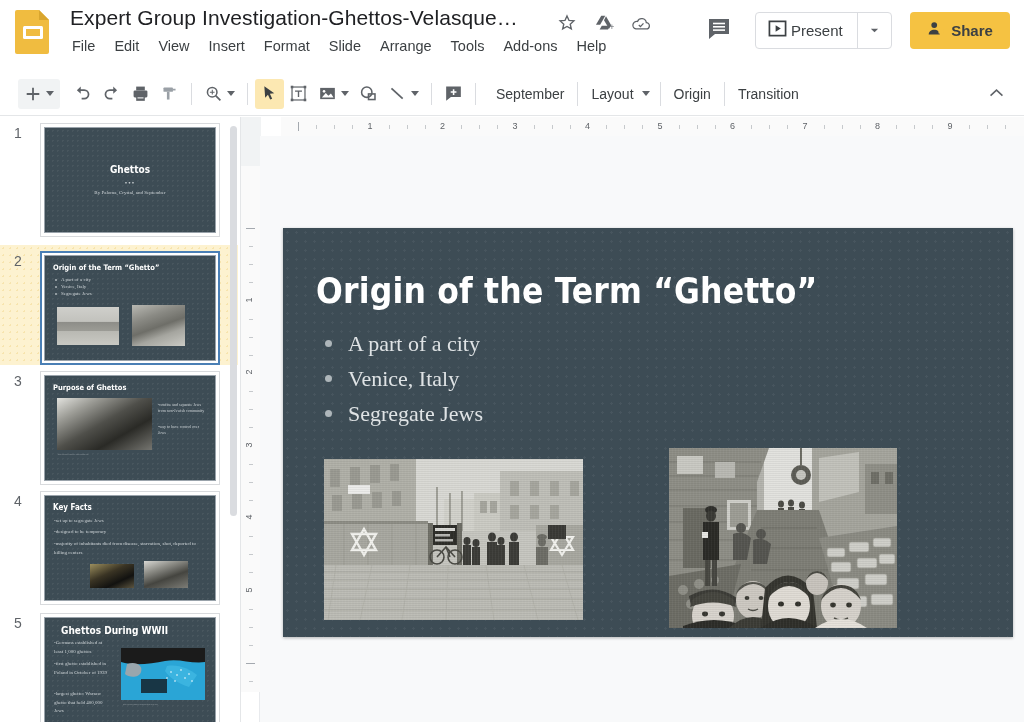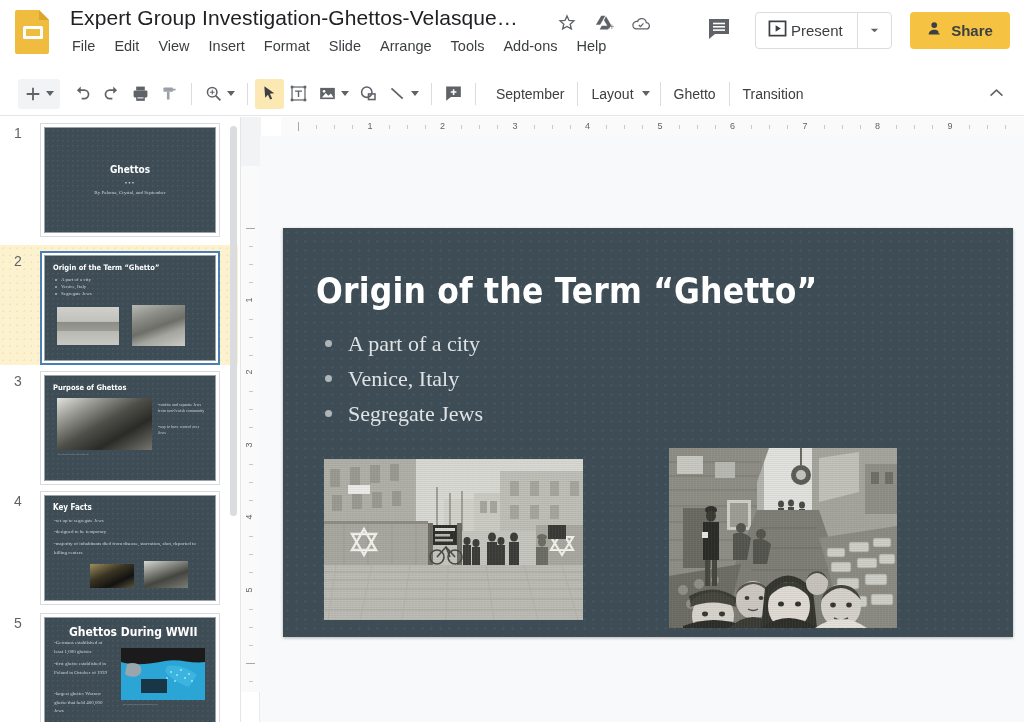--- a/index.html
+++ b/index.html
@@ -348,21 +348,21 @@
       </svg>
     </div>
 
     <div class="tb-sep"></div>
 
     <span class="tb-text">September</span>
     <div class="tb-right-sep"></div>
     <span class="tb-text" style="padding-right:4px">Layout</span>
     <span class="tb-caret" style="margin-right:10px"></span>
     <div class="tb-right-sep"></div>
-    <span class="tb-text">Ghetto</span>
+    <span class="tb-text">Origin</span>
     <div class="tb-right-sep"></div>
     <span class="tb-text">Transition</span>
 
     <div style="flex:1"></div>
     <div class="tb-item" style="margin-right:14px">
       <svg viewBox="0 0 20 20" width="17" height="17">
           <path d="M3 12.5L10 6l7 6.5" fill="none" stroke="#5f6368" stroke-width="1.8"></path>
         </svg>
     </div>
   </div>
@@ -429,21 +429,21 @@
           <div class="mini-photo ph-dark1" style="left:45px;top:68px;width:44px;height:24px"></div>
           <div class="mini-photo ph-dark2" style="left:99px;top:65px;width:44px;height:27px"></div>
         </div>
       </div>
     </div>
 
     <div class="thumb-row" style="height:122px">
       <div class="thumb-num">5</div>
       <div class="thumb-frame">
         <div class="slide-mini">
-          <div class="mini-title" style="left:24px;top:7px;font-size:12px">Ghettos During WWII</div>
+          <div class="mini-title" style="left:16px;top:7px;font-size:10px">Ghettos During WWII</div>
           <div class="mini-body" style="left:9px;top:21px;width:58px;font-size:5px;line-height:1.7">-Germans established at least 1,000 ghettos</div>
           <div class="mini-body" style="left:9px;top:42px;width:58px;font-size:5px;line-height:1.7">-first ghetto established in Poland in October of 1939</div>
           <div class="mini-body" style="left:9px;top:72px;width:58px;font-size:5px;line-height:1.7">-largest ghetto: Warsaw ghetto that held 400,000 Jews</div>
           <div class="mini-photo ph-map" style="left:76px;top:30px;width:84px;height:52px">
             <svg viewBox="0 0 84 52" width="84" height="52">
               <rect width="84" height="52" fill="#2aa5d6"></rect>
               <path d="M0 0h84v14c-14 2-26-4-40-1S12 18 0 14z" fill="#1b1b1b"></path>
               <path d="M6 16c10-3 16 2 14 8S8 30 4 26z" fill="#9aa6ad"></path>
               <path d="M46 18c12-2 22 3 30 9l-8 12c-12-4-20-10-24-16z" fill="#3bb4e0"></path>
               <g fill="#fff">

